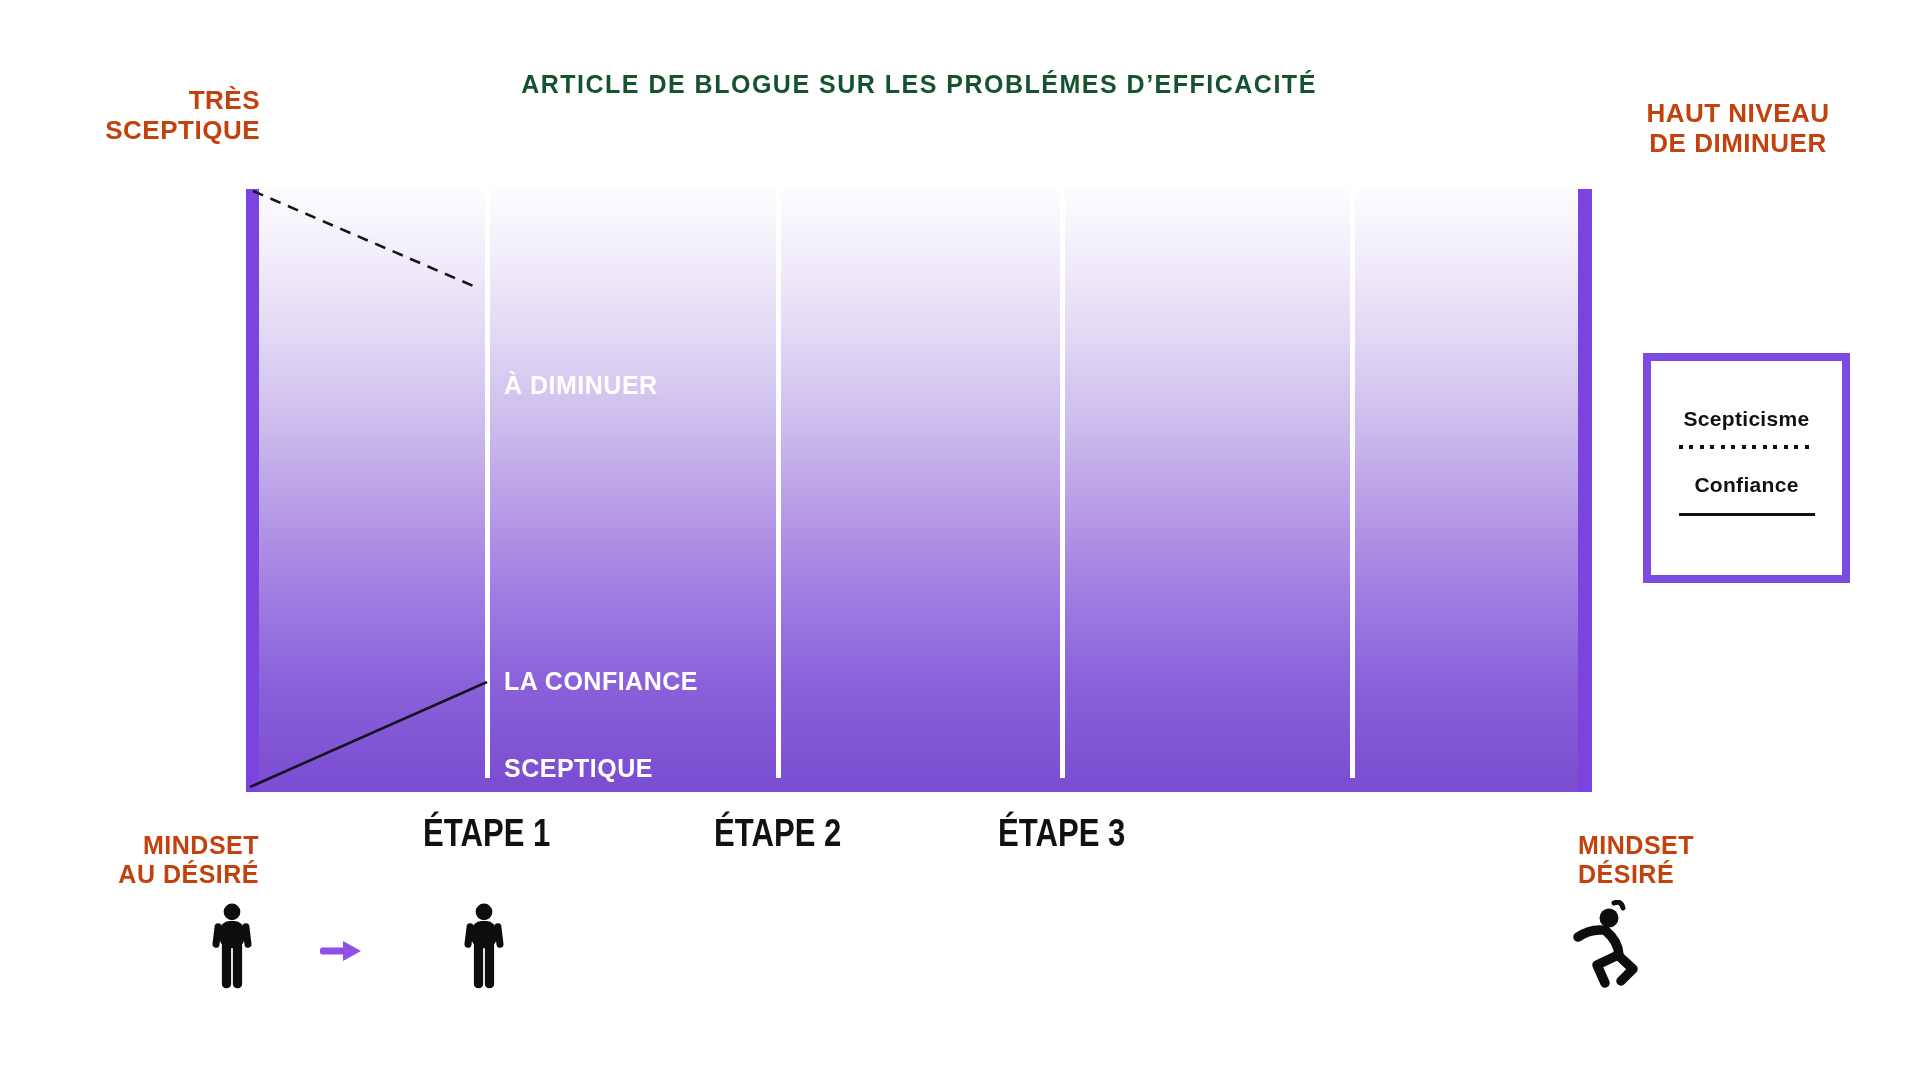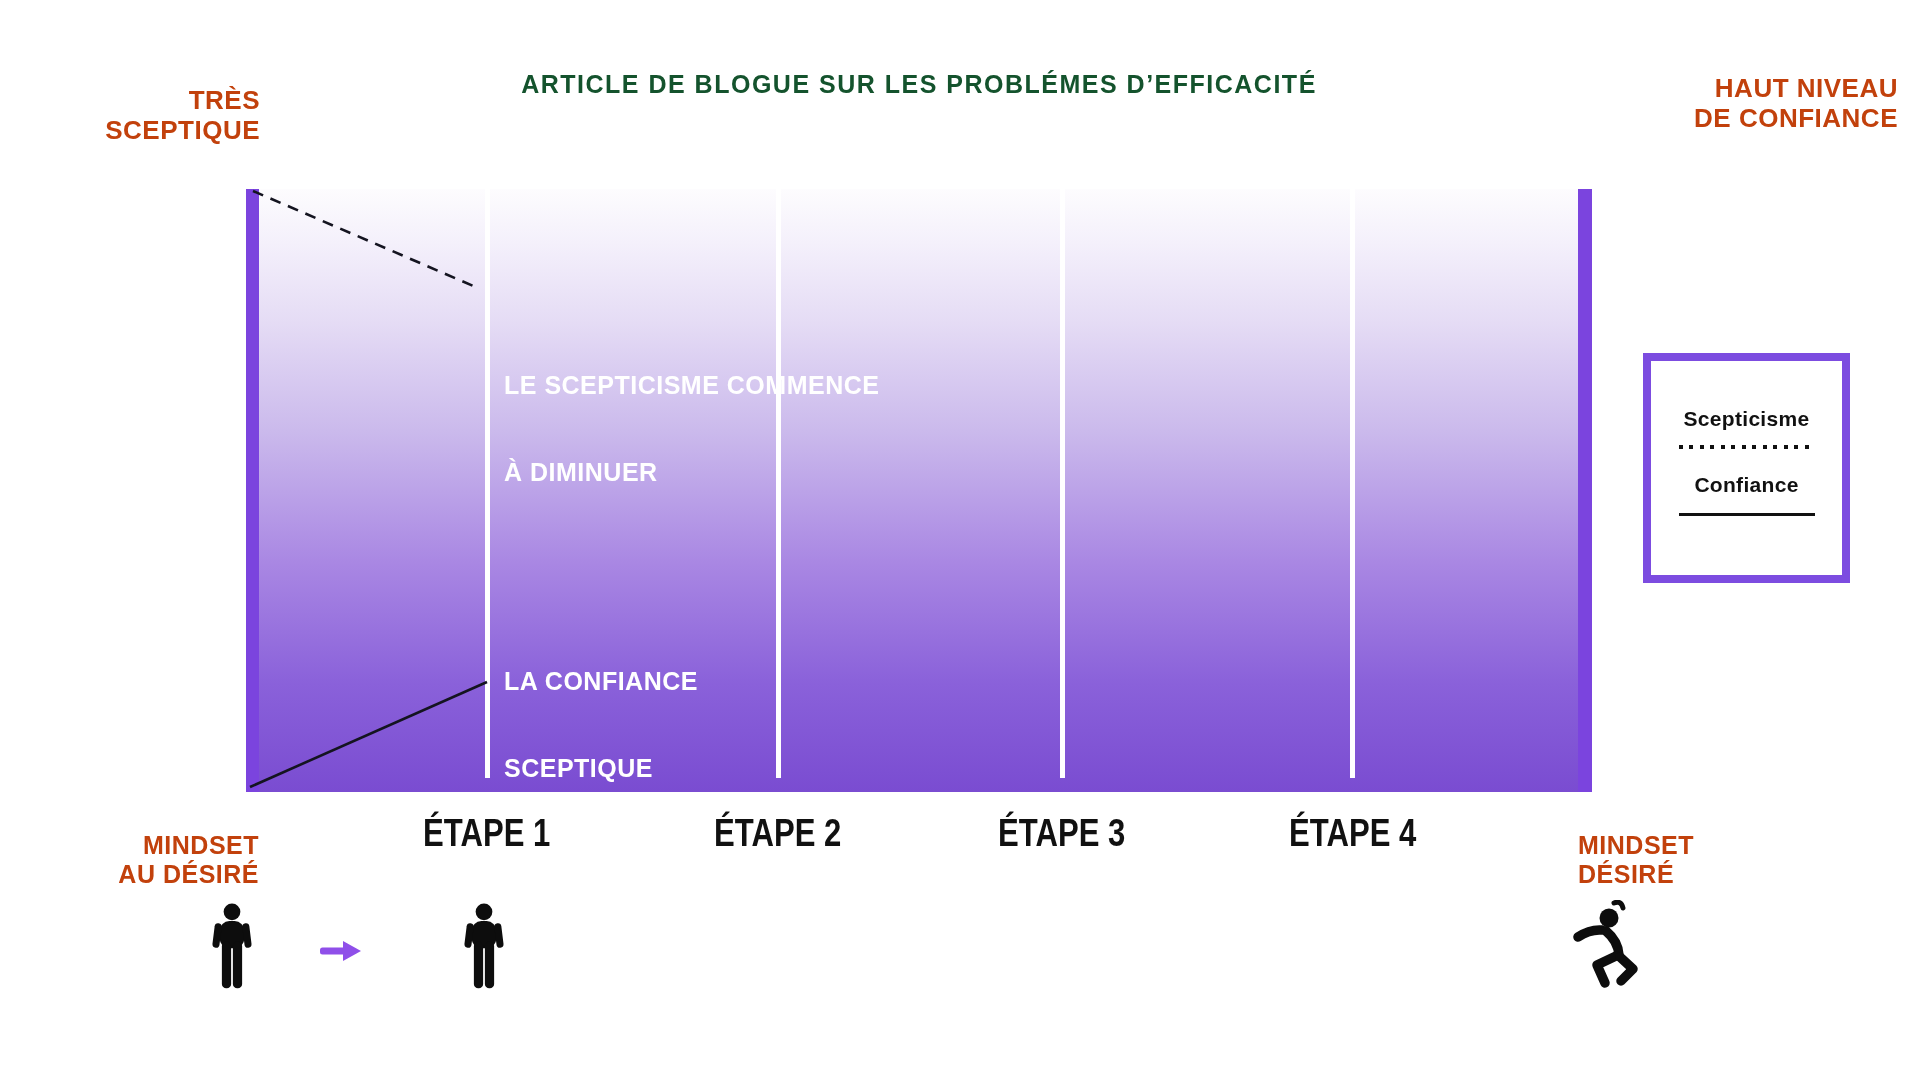--- a/index.html
+++ b/index.html
@@ -9,21 +9,21 @@
   }
   .title{
     position:absolute;left:246px;top:70px;width:1346px;text-align:center;
     font-size:25px;font-weight:bold;letter-spacing:1.5px;color:#14532d;
   }
   .corner{
     position:absolute;font-size:26px;font-weight:bold;line-height:30px;
     color:#c2410c;letter-spacing:0.5px;
   }
   .corner.tl{left:40px;top:85px;width:220px;text-align:right;}
-  .corner.tr{left:1578px;top:73px;width:320px;text-align:right;}
+  .corner.tr{left:1578px;top:98px;width:320px;text-align:center;}
   .corner.bl{left:40px;top:831px;width:219px;text-align:right;font-size:25px;line-height:29px;}
   .corner.br{left:1578px;top:831px;width:260px;text-align:left;font-size:25px;line-height:29px;}
   .chart{
     position:absolute;left:246px;top:189px;width:1346px;height:603px;
     background:linear-gradient(180deg,
       #FDFCFE 0%, #F4F0FB 9%, #E5DCF5 22%, #CBBAEC 40%,
       #A987E3 62%, #8A61DA 82%, #7A4CD1 100%);
   }
   .axis-bar{position:absolute;top:0;height:603px;background:#7B44DE;}
   .axis-bar.left{left:0;width:13px;}
@@ -62,59 +62,55 @@
 
   <div class="title">ARTICLE DE BLOGUE SUR LES PROBLÉMES D’EFFICACITÉ</div>
 
   <div class="corner tl">
     <div>TRÈS</div>
     <div>SCEPTIQUE</div>
   </div>
 
   <div class="corner tr">
     <div>HAUT NIVEAU</div>
-    <div>DE CONFIANCE</div>
+    <div>DE DIMINUER</div>
   </div>
 
   <div class="chart">
     <div class="axis-bar left"></div>
     <div class="axis-bar right"></div>
 
     <div class="divider" style="left:239px"></div>
     <div class="divider" style="left:530px"></div>
     <div class="divider" style="left:814px"></div>
     <div class="divider" style="left:1104px"></div>
 
     <svg class="lines-svg" viewBox="0 0 1346 603">
       <line x1="7" y1="2" x2="232" y2="99" stroke="#141420" stroke-width="2.6" stroke-dasharray="11 8"></line>
       <line x1="4" y1="598" x2="241" y2="493" stroke="#141420" stroke-width="2.6"></line>
     </svg>
 
     <div class="note sceptic">
-      <div>LE SCEPTICISME COMMENCE</div>
       <div>À DIMINUER</div>
     </div>
 
     <div class="note confiance">
       <div>LA CONFIANCE</div>
       <div>SCEPTIQUE</div>
     </div>
   </div>
 
   <div class="stage-label" style="left:327px">
     <span>ÉTAPE 1</span>
   </div>
   <div class="stage-label" style="left:618px">
     <span>ÉTAPE 2</span>
   </div>
   <div class="stage-label" style="left:902px">
     <span>ÉTAPE 3</span>
-  </div>
-  <div class="stage-label" style="left:1193px">
-    <span>ÉTAPE 4</span>
   </div>
 
   <div class="corner bl">
     <div>MINDSET</div>
     <div>AU DÉSIRÉ</div>
   </div>
 
   <div class="corner br">
     <div>MINDSET</div>
     <div>DÉSIRÉ</div>

